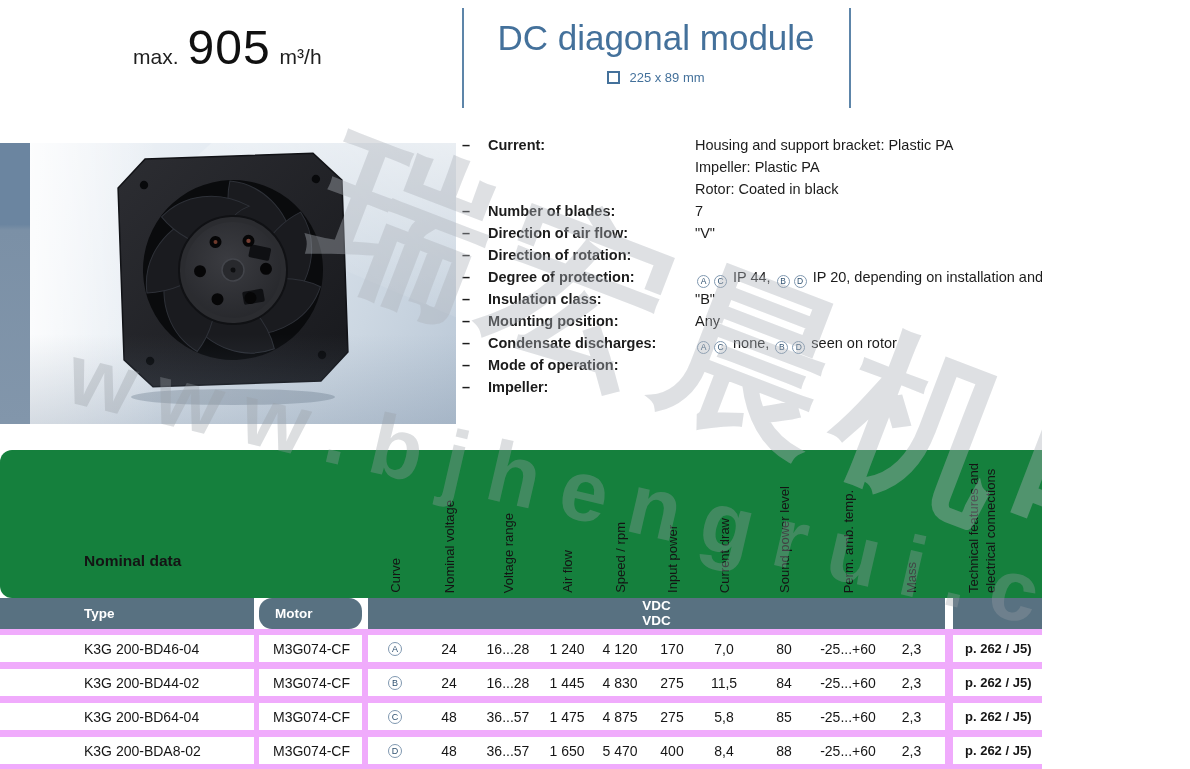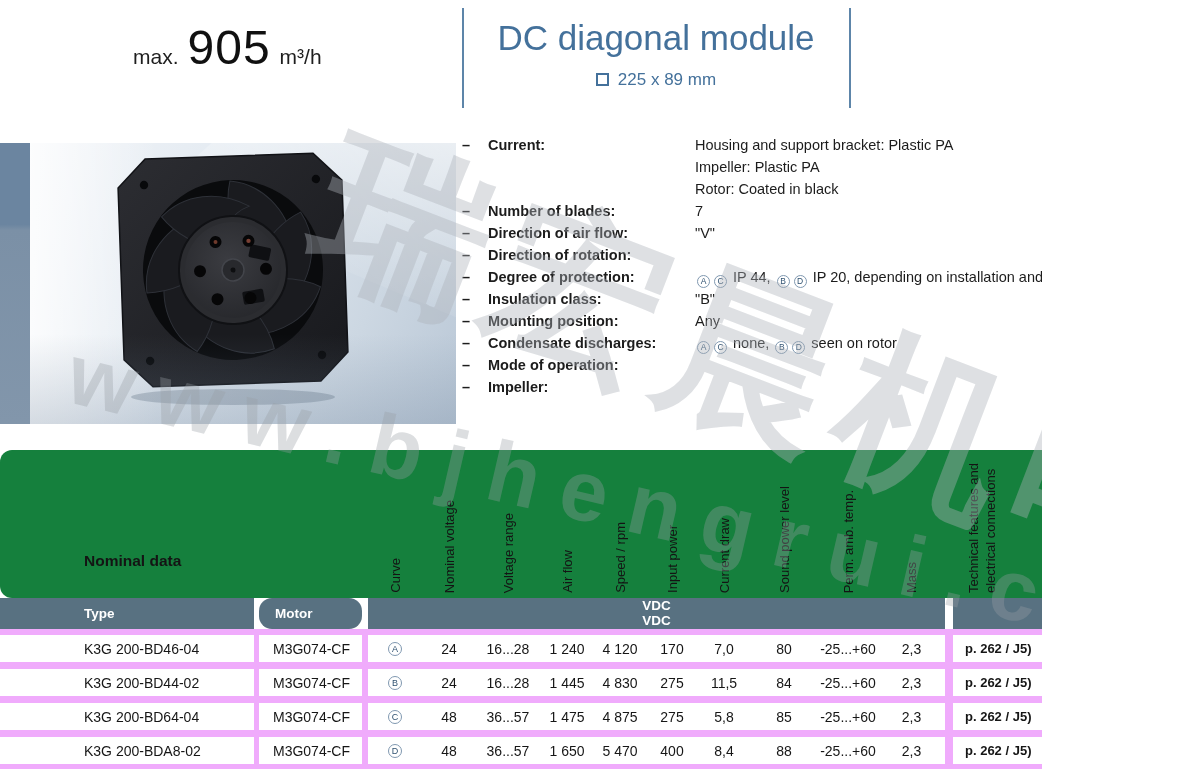--- a/index.html
+++ b/index.html
@@ -12,21 +12,21 @@
   
   .max-flow{ position:absolute; left:133px; top:20px; display:flex; align-items:baseline; gap:9px; }
   .max-label{ font-size:21px; color:#1e1e1e; }
   .max-value{ font-size:48px; color:#101010; letter-spacing:1px; }
   .max-unit{ font-size:21px; color:#1e1e1e; }
 
   .rule{ position:absolute; top:8px; height:100px; width:2px; background:#5d85a9; }
   .rule-left{ left:462px; } .rule-right{ left:849px; }
   .title-wrap{ position:absolute; left:464px; top:20px; width:384px; text-align:center; color:#44719b; }
   .title{ font-size:35px; line-height:1.05; }
-  .subtitle{ margin-top:13px; font-size:17px; display:flex; justify-content:center; align-items:center; gap:9px; }
+  .subtitle{ margin-top:13px; font-size:13px; display:flex; justify-content:center; align-items:center; gap:9px; }
   .sq{ width:13px; height:13px; border:2px solid #44719b; display:inline-block; }
 
   
   .side-strip{ position:absolute; left:0; top:143px; width:30px; height:281px;
     background:linear-gradient(180deg,#6b85a0 0%,#6b85a0 29%,#7b90a6 31%,#8296ab 100%); }
   .photo{ position:absolute; left:30px; top:143px; width:426px; height:281px; overflow:hidden;
     background:linear-gradient(115deg,#f1f4f8 0%,#e3eaf1 40%,#ccd7e2 75%,#b9c7d6 100%); }
   .photo::before{ content:""; position:absolute; right:0; top:0; width:70%; height:62%;
     background:linear-gradient(205deg,rgba(255,255,255,.6),rgba(255,255,255,0) 65%);
     clip-path:polygon(18% 0,100% 0,100% 100%,0 28%); }

